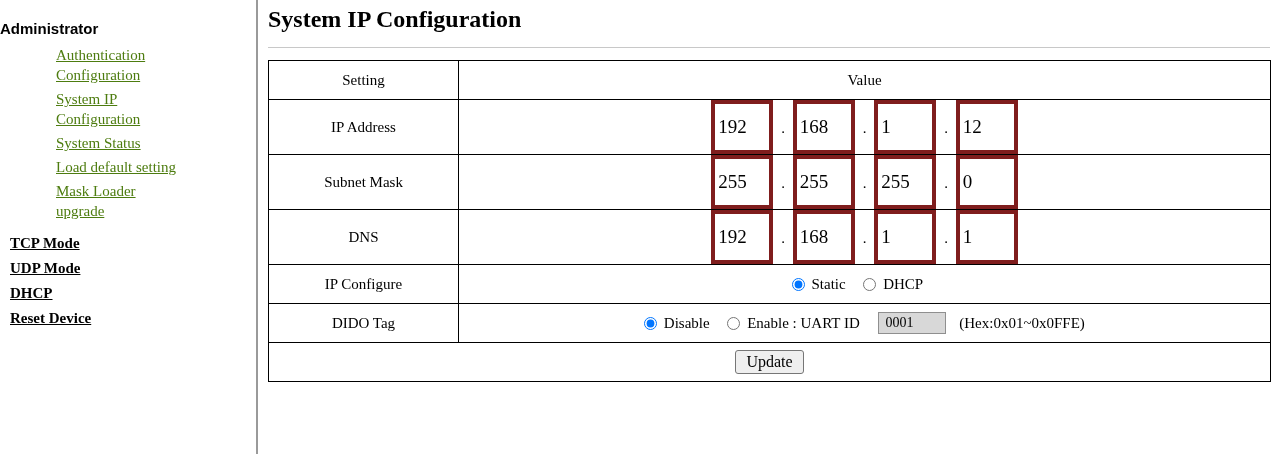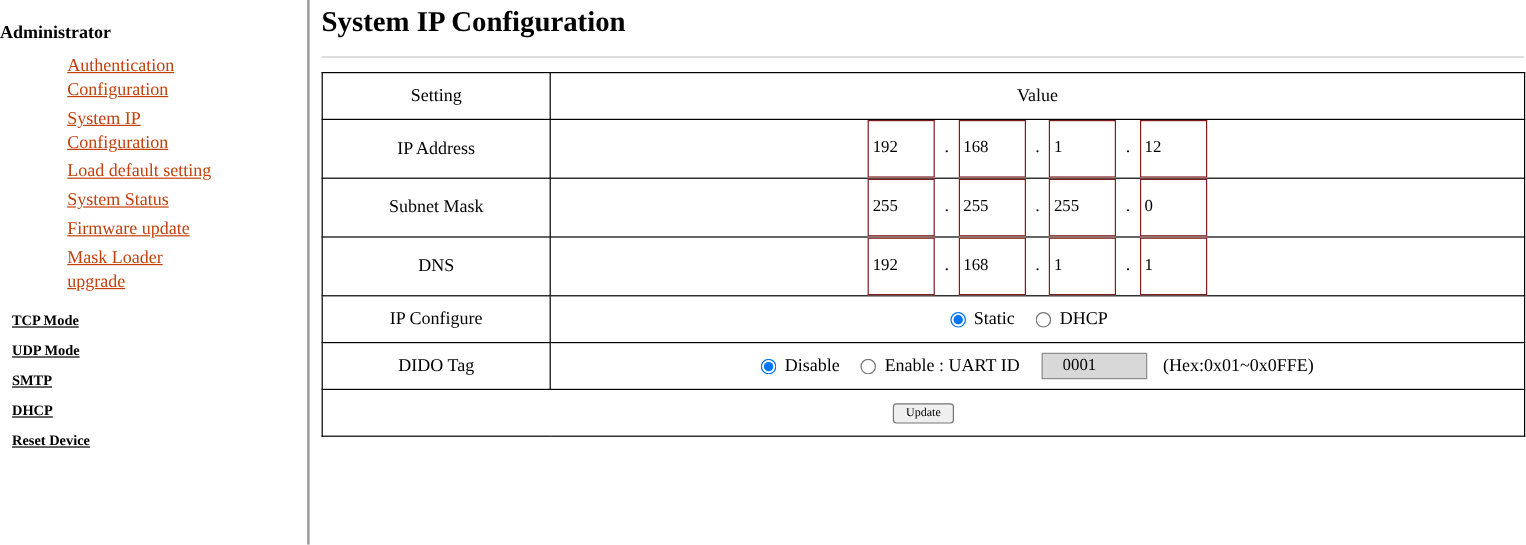--- a/index.html
+++ b/index.html
@@ -21,53 +21,53 @@
   #sidebar {
     position: absolute;
     left: 0;
     top: 0;
     width: 258px;
     height: 454px;
     border-right: 2px solid #9a9a9a;
     box-sizing: border-box;
   }
   #sidebar-title {
-    font-family: Liberation Serif, serif;
+    font-family: Liberation Sans, sans-serif;
     font-weight: bold;
     font-size: 15px;
     margin: 20px 0 0 0;
     padding-left: 0px;
   }
   .sub-links {
     margin-top: 8px;
     padding-left: 56px;
   }
   .sub-link {
     display: block;
-    color: #c2410c;
+    color: #4d7c0f;
     text-decoration: underline;
     font-size: 15px;
     line-height: 20px;
     margin-bottom: 4px;
     cursor: pointer;
     max-width: 130px;
   }
   .sub-link.two-line {
     max-width: 100px;
   }
   .main-links {
     margin-top: 10px;
     padding-left: 10px;
   }
   .main-link {
     display: block;
     color: #000000;
     text-decoration: underline;
     font-weight: bold;
-    font-size: 12px;
+    font-size: 15px;
     line-height: 25px;
     cursor: pointer;
   }
 
   
   #content {
     position: absolute;
     left: 268px;
     top: 0;
     width: 1004px;
@@ -104,22 +104,22 @@
     width: 189px;
   }
   td.value-col {
     width: 811px;
   }
 
   input.octet {
     width: 48px;
     height: 18px;
     font-family: "Liberation Serif", serif;
-    font-size: 14px;
-    border: 1px solid #7f1d1d;
+    font-size: 19px;
+    border: 4px solid #7f1d1d;
     padding: 14px 3px;
     box-sizing: content-box;
     background: #ffffff;
   }
   .dot {
     display: inline-block;
     width: 12px;
     text-align: center;
   }
   .ip-row {
@@ -135,59 +135,57 @@
     text-align: right;
   }
   input.vlanid {
     width: 52px;
     height: 18px;
     font-family: "Liberation Serif", serif;
     font-size: 14px;
     border: 1px solid #8f8f8f;
     background: #d8d8d8;
     color: #000000;
-    padding: 1px 17px;
+    padding: 1px 7px;
     vertical-align: middle;
   }
   .hexnote {
     margin-left: 10px;
     vertical-align: middle;
   }
   td.update-cell {
     height: 36px;
   }
   button.update-btn {
     font-family: "Liberation Serif", serif;
-    font-size: 10px;
+    font-size: 16px;
     padding: 2px 10px;
     border: 1px solid #767676;
     background: #efefef;
     border-radius: 3px;
     cursor: pointer;
   }
 </style>
 </head>
 <body>
 
 <div id="sidebar">
   <div id="sidebar-title">Administrator</div>
 
   <div class="sub-links">
     <a class="sub-link two-line">Authentication Configuration</a>
     <a class="sub-link two-line">System IP Configuration</a>
+    <a class="sub-link">System Status</a>
     <a class="sub-link">Load default setting</a>
-    <a class="sub-link">System Status</a>
-    <a class="sub-link">Firmware update</a>
     <a class="sub-link">Mask Loader upgrade</a>
   </div>
 
   <div class="main-links">
     <a class="main-link">TCP Mode</a>
     <a class="main-link">UDP Mode</a>
-    <a class="main-link">SMTP</a>
     <a class="main-link">DHCP</a>
     <a class="main-link">Reset Device</a>
   </div>
 </div>
 
 <div id="content">
   <h1 id="page-title">System IP Configuration</h1>
   <hr id="title-rule">
 
   <table class="cfg">

